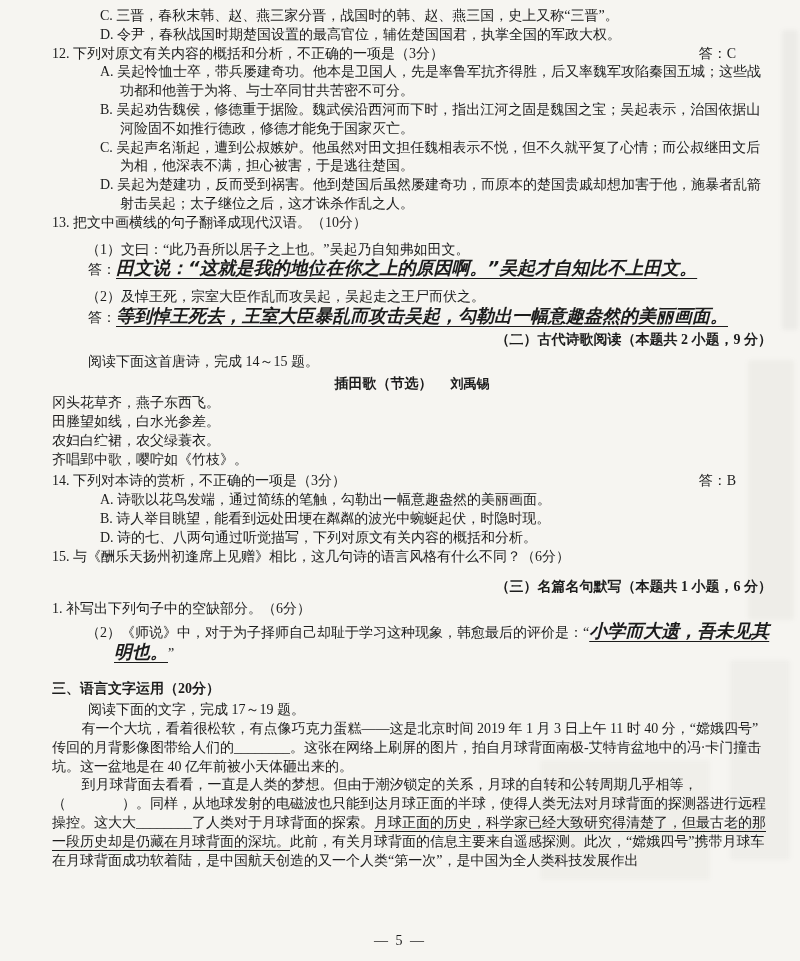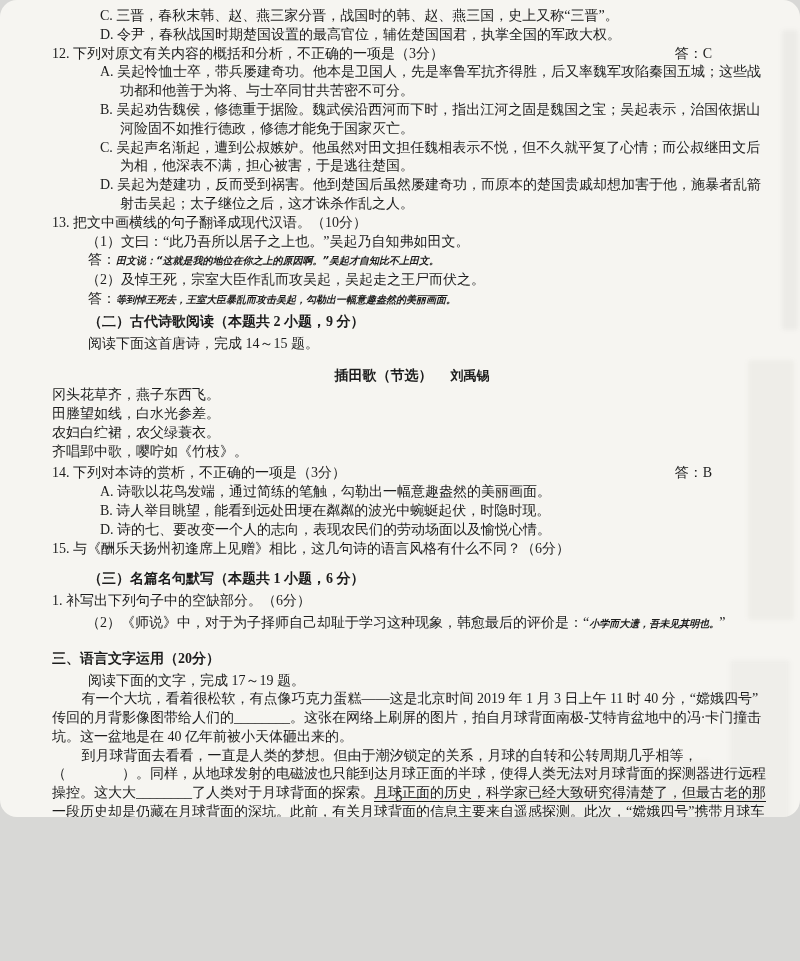--- a/index.html
+++ b/index.html
@@ -1,53 +1,52 @@
 <!DOCTYPE html>
 <html lang="zh"><head>
 <meta charset="utf-8">
 <style>
   html,body{margin:0;padding:0;background:#d8d8d6;}
   .page{
     position:relative;
-    width:800px;height:817px;
+    width:800px;height:961px;
     margin:0 auto;
     background:#f6f5f1;
     color:#1c1c1c;
     font-family:"Liberation Serif","DejaVu Serif",serif;
     font-size:14px;
     line-height:18.8px;
     overflow:hidden;
-    border-radius:17px;
   }
   .content{
     position:absolute;left:0;top:0;right:0;
     padding:7px 28px 0 52px;
     box-sizing:border-box;
   }
   .line{margin:0;}
   
   .opt{padding-left:68px;text-indent:-20px;}
   
   .q{position:relative;padding-left:26px;text-indent:-26px;}
   
-  .sub{padding-left:62px;text-indent:-28px;}
+  .sub{padding-left:62px;text-indent:-28px;margin-top:8px;}
   
   .ansline{padding-left:64px;text-indent:-28px;}
-  .sec{font-weight:bold;padding-left:36px;}
+  .sec{font-weight:bold;padding-left:36px;text-align:right;}
   .secIII{font-weight:bold;}
   .intro{padding-left:36px;}
   .para{text-indent:2.1em;}
-  .ansmark{position:absolute;right:60px;top:0;text-indent:0;}
-  .poem-title{text-align:center;font-weight:bold;margin-top:14px;}
+  .ansmark{position:absolute;right:36px;top:0;text-indent:0;}
+  .poem-title{text-align:center;font-weight:bold;margin-top:4px;}
   .poem-author{font-size:13px;margin-left:18px;}
   .poem-line{}
   .hand{
     font-family:"DejaVu Sans","Liberation Sans",sans-serif;
-    font-style:italic;font-weight:600;font-size:10px;
-    text-underline-offset:4px;
+    font-style:italic;font-weight:600;font-size:18px;
+    text-decoration:underline;text-underline-offset:4px;
   }
   .uline{text-decoration:underline;text-underline-offset:4px;}
   .footer{
     position:absolute;bottom:10px;left:0;right:0;
     text-align:center;font-size:14px;letter-spacing:2px;
   }
   .gap-sm{margin-top:3px;}
   .gap-md{margin-top:12px;}
   .gap-lg{margin-top:16px;}
   
@@ -100,21 +99,21 @@
     <div class="line poem-line">田塍望如线，白水光参差。</div>
     <div class="line poem-line">农妇白纻裙，农父绿蓑衣。</div>
     <div class="line poem-line">齐唱郢中歌，嘤咛如《竹枝》。</div>
 
     <div class="line q gap-sm">
       <span>14. 下列对本诗的赏析，不正确的一项是（3分）</span>
       <span class="ansmark">答：B</span>
     </div>
     <div class="line opt">A. 诗歌以花鸟发端，通过简练的笔触，勾勒出一幅意趣盎然的美丽画面。</div>
     <div class="line opt">B. 诗人举目眺望，能看到远处田埂在粼粼的波光中蜿蜒起伏，时隐时现。</div>
-    <div class="line opt">D. 诗的七、要改变一个人的志向，表现农民们的劳动场面以及愉悦心情。</div>
+    <div class="line opt">D. 诗的七、八两句通过听觉描写，下列对原文有关内容的概括和分析。</div>
 
     <div class="line q">15. 与《酬乐天扬州初逢席上见赠》相比，这几句诗的语言风格有什么不同？（6分）</div>
 
     <div class="line sec gap-md">（三）名篇名句默写（本题共 1 小题，6 分）</div>
 
     <div class="line q gap-sm">1. 补写出下列句子中的空缺部分。（6分）</div>
     <div class="line sub gap-sm">
       <span>（2）《师说》中，对于为子择师自己却耻于学习这种现象，韩愈最后的评价是：“</span><span class="hand">小学而大遗，吾未见其明也。</span><span>”</span>
     </div>
 

